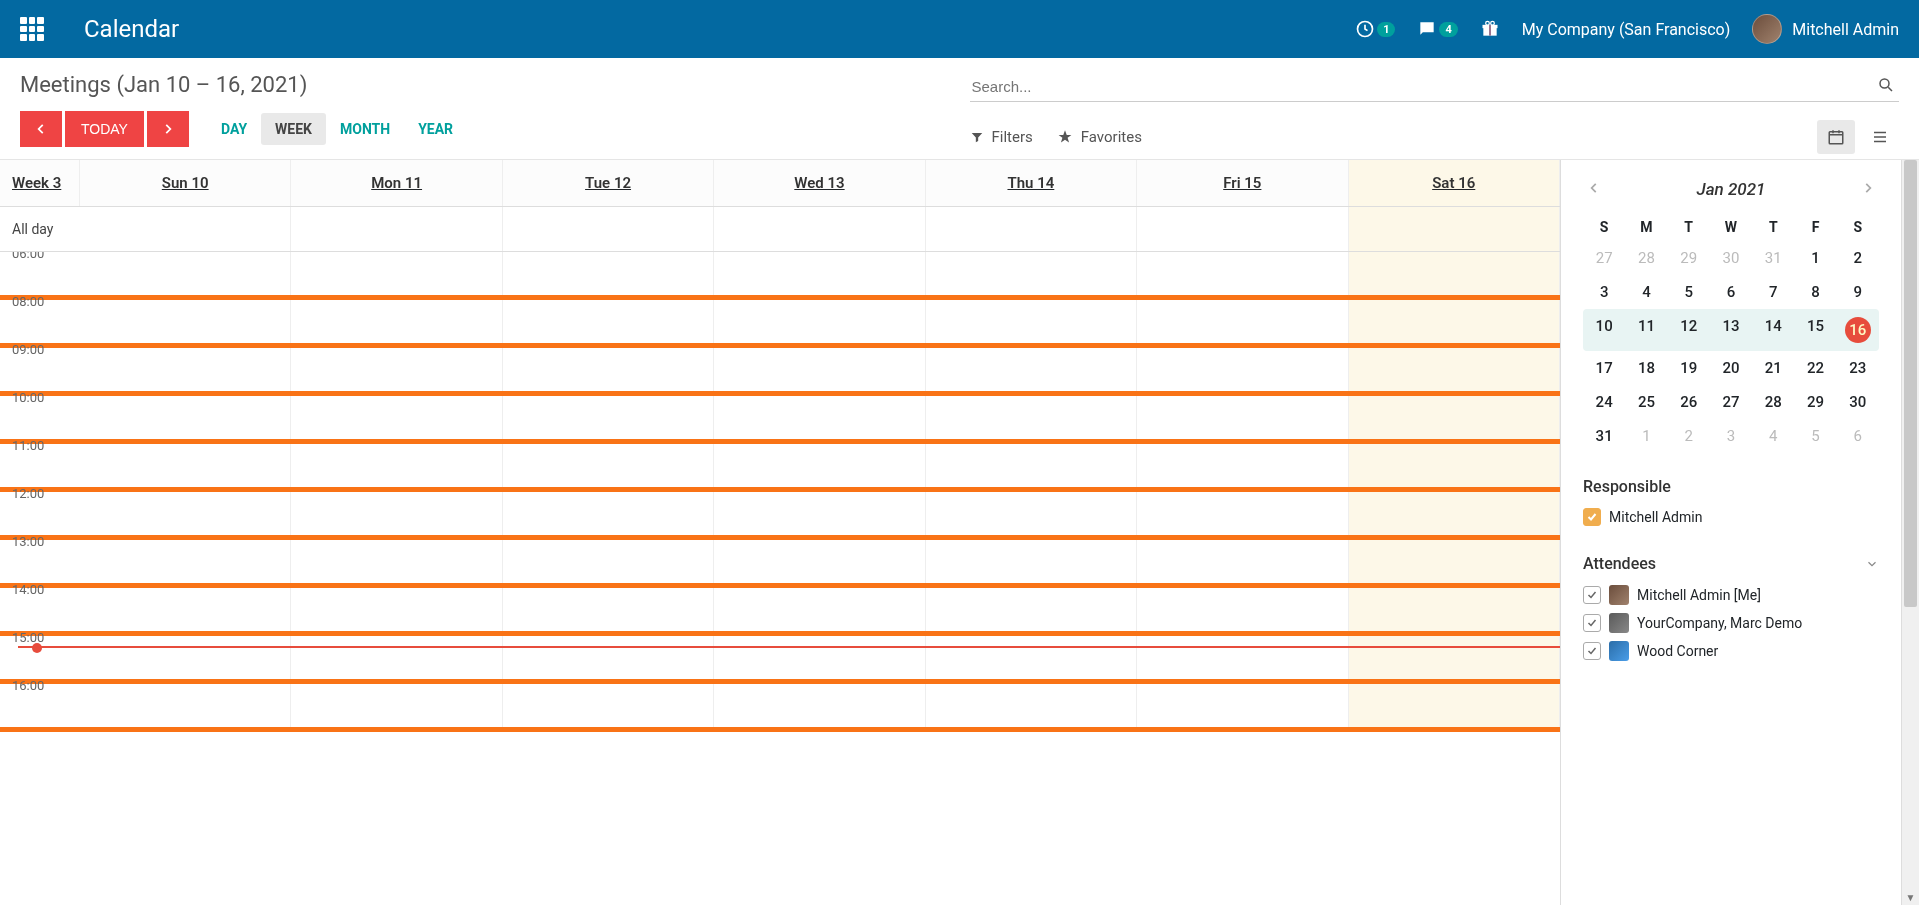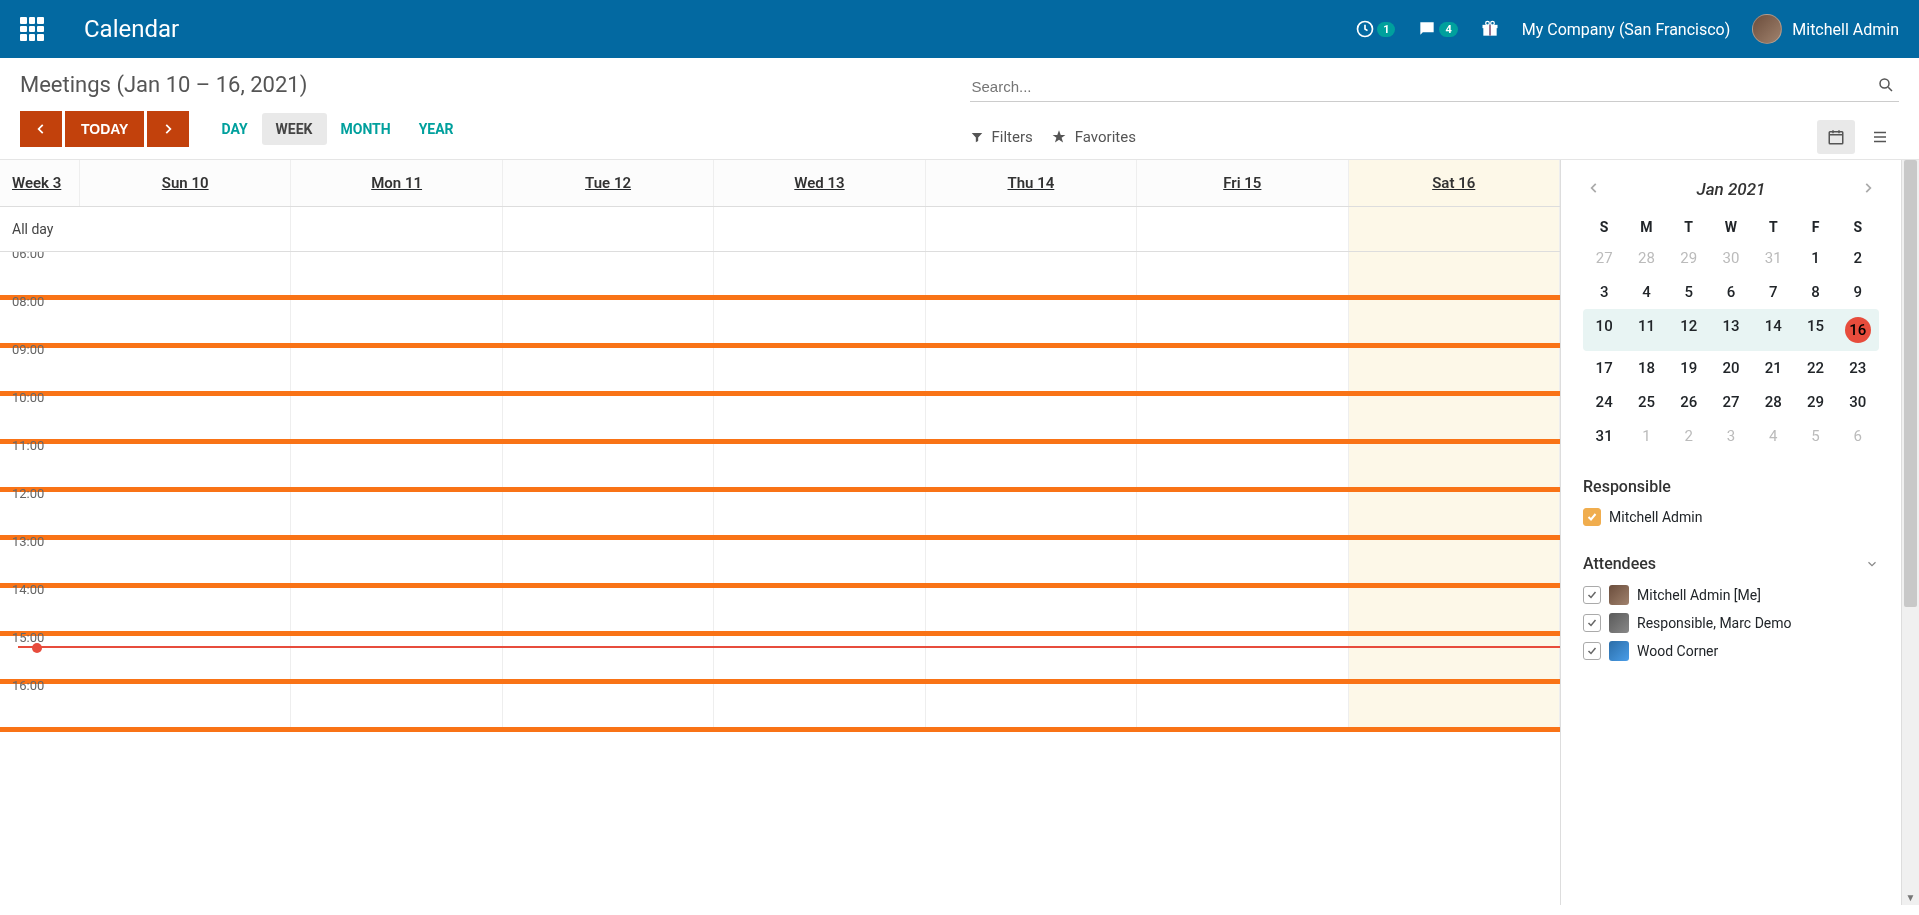--- a/index.html
+++ b/index.html
@@ -15,32 +15,32 @@
 .badge { background: #00a09d; border-radius: 10px; padding: 1px 6px; font-size: 11px; font-weight: bold; margin-left: 2px; }
 .company { font-size: 16px; cursor: pointer; }
 .user-box { display: flex; align-items: center; gap: 10px; cursor: pointer; }
 .avatar { width: 30px; height: 30px; border-radius: 50%; background: linear-gradient(135deg,#6b4d3c,#a0826d); border: 1px solid rgba(255,255,255,0.3); }
 .user-name { font-size: 16px; }
 
 .subhead { display: flex; align-items: flex-start; padding: 14px 20px 0; border-bottom: 1px solid #e5e5e5; }
 .subhead-left { flex: 0 0 50%; }
 .page-title { font-size: 22px; color: #555; margin-bottom: 14px; }
 .nav-row { display: flex; align-items: center; gap: 0; margin-bottom: 12px; }
-.btn-teal { background: #c2410c; color: #fff; border: none; height: 36px; display: flex; align-items: center; justify-content: center; cursor: pointer; font-weight: bold; font-size: 14px; }
+.btn-teal { background: #ef4444; color: #fff; border: none; height: 36px; display: flex; align-items: center; justify-content: center; cursor: pointer; font-weight: normal; font-size: 14px; }
 .btn-arrow { width: 42px; }
 .btn-today { padding: 0 16px; margin: 0 3px; }
 .view-toggle { display: flex; margin-left: 18px; gap: 0; }
 .vt { padding: 8px 14px; font-weight: bold; font-size: 14px; cursor: pointer; color: #00a09d; }
 .vt.active { background: #e9e9e9; color: #444; border-radius: 3px; }
 
 .subhead-right { flex: 1; padding-left: 10px; }
 .search-wrap { position: relative; border-bottom: 1px solid #ccc; margin-bottom: 18px; }
 .search-input { width: 100%; border: none; outline: none; font-size: 15px; padding: 6px 30px 6px 2px; }
 .search-icon { position: absolute; right: 4px; top: 4px; color: #666; }
-.filter-row { display: flex; align-items: center; gap: 18px; }
+.filter-row { display: flex; align-items: center; gap: 24px; }
 .fbtn { display: flex; align-items: center; gap: 8px; font-size: 15px; color: #555; cursor: pointer; }
 .view-switch { margin-left: auto; display: flex; gap: 6px; }
 .vs { width: 38px; height: 34px; display: flex; align-items: center; justify-content: center; cursor: pointer; color: #666; border-radius: 3px; }
 .vs.active { background: #e9e9e9; }
 
 .main { display: flex; height: calc(100vh - 170px); }
 .cal { flex: 1; display: flex; flex-direction: column; border-right: 1px solid #ddd; position: relative; }
 .day-header { display: flex; border-bottom: 1px solid #ddd; background: #fcfcfc; text-decoration: underline; }
 .dh-cell { flex: 1; padding: 14px 8px; font-weight: 600; font-size: 15px; color: #333; text-align: center; border-right: 1px solid #eee; }
 .dh-cell.first { flex: 0 0 80px; text-align: left; padding-left: 12px; }
@@ -64,21 +64,21 @@
 .mini-nav { color: #aaa; cursor: pointer; font-size: 18px; padding: 4px; }
 .mini-title { font-size: 17px; font-weight: 500; color: #333; font-style: italic; }
 .mini-cal { width: 100%; }
 .mini-dow { display: flex; }
 .mini-dow span { flex: 1; text-align: center; font-weight: bold; font-size: 14px; padding: 6px 0; }
 .mini-week { display: flex; }
 .mini-week.highlight { background: #e8f4f3; border-radius: 4px; }
 .mini-day { flex: 1; text-align: center; padding: 8px 0; font-size: 15px; font-weight: 500; cursor: pointer; }
 .mini-day.muted { color: #bbb; font-weight: 400; }
 .mini-day.today { }
-.mini-day.today span { background: #e74c3c; color: #000000; border-radius: 50%; display: inline-flex; width: 26px; height: 26px; align-items: center; justify-content: center; }
+.mini-day.today span { background: #e74c3c; color: #fef9c3; border-radius: 50%; display: inline-flex; width: 26px; height: 26px; align-items: center; justify-content: center; }
 
 .sec-title { font-size: 16px; font-weight: 500; margin: 24px 0 8px; color: #333; display: flex; justify-content: space-between; align-items: center; }
 .chk-row { display: flex; align-items: center; gap: 8px; padding: 4px 0; cursor: pointer; }
 .chk { width: 18px; height: 18px; border: 1px solid #aaa; border-radius: 3px; display: flex; align-items: center; justify-content: center; background: #fff; }
 .chk.orange { background: #f0ad4e; border-color: #f0ad4e; }
 .chk svg { width: 12px; height: 12px; }
 .mini-av { width: 20px; height: 20px; border-radius: 3px; background: #888; }
 .mini-av.a1 { background: linear-gradient(135deg,#6b4d3c,#a0826d); }
 .mini-av.a2 { background: linear-gradient(135deg,#5a5a5a,#888); }
 .mini-av.a3 { background: linear-gradient(135deg,#2a6da8,#4a9de8); }
@@ -436,21 +436,21 @@
      <div class="mini-av a1"></div>
      <span>Mitchell Admin [Me]</span>
    </div>
         <div class="chk-row">
      <div class="chk">
             <svg viewBox="0 0 24 24" fill="none" stroke="#666" stroke-width="3">
               <path d="M5 12l5 5 9-11"></path>
             </svg>
           </div>
      <div class="mini-av a2"></div>
-     <span>Responsible, Marc Demo</span>
+     <span>YourCompany, Marc Demo</span>
    </div>
         <div class="chk-row">
      <div class="chk">
             <svg viewBox="0 0 24 24" fill="none" stroke="#666" stroke-width="3">
               <path d="M5 12l5 5 9-11"></path>
             </svg>
           </div>
      <div class="mini-av a3"></div>
      <span>Wood Corner</span>
    </div>

